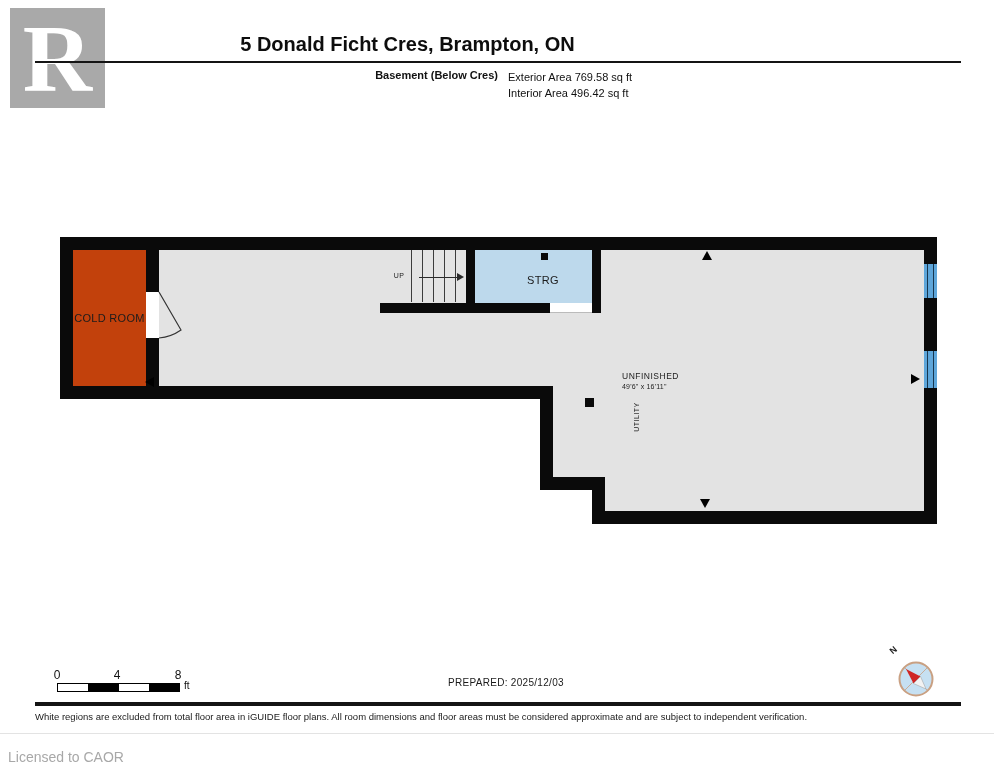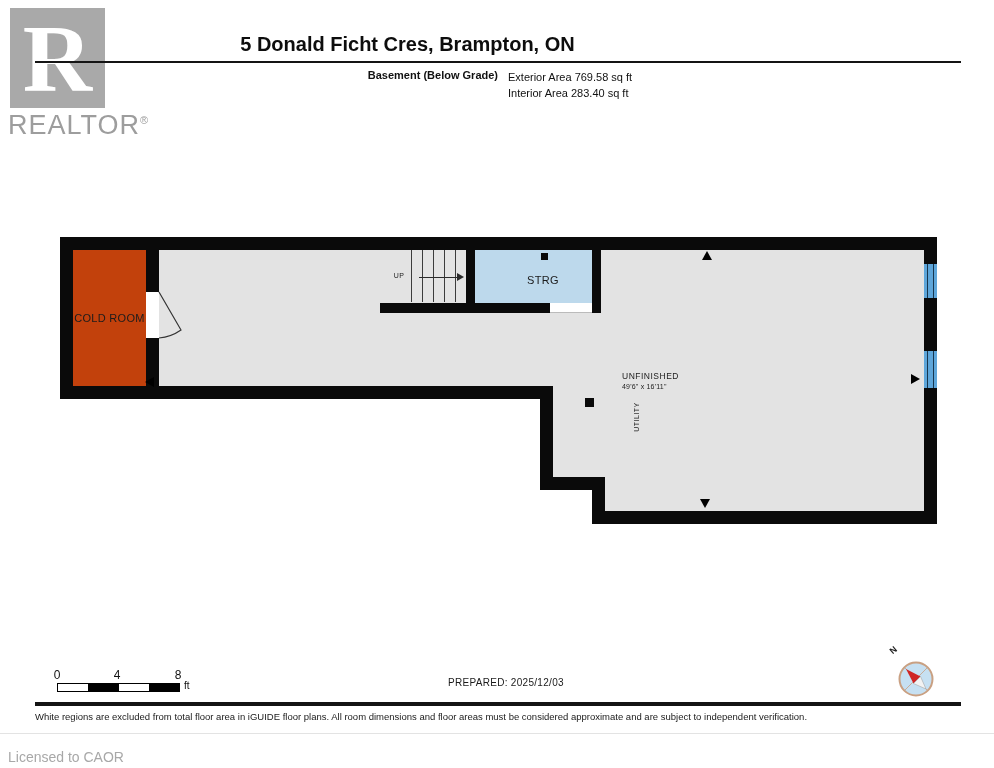--- a/index.html
+++ b/index.html
@@ -57,29 +57,28 @@
   .license{position:absolute;left:8px;top:749px;font-size:14px;color:#a8a8a8;}
 </style>
 </head>
 <body>
 
 <div class="page">
 
   <div class="logo-box">
     <span class="logo-r">R</span>
   </div>
-  <div class="brand-name"><span>REALTOR</span><sup>®</sup></div>
 
   <div class="title">5 Donald Ficht Cres, Brampton, ON</div>
   <div class="divider"></div>
 
-  <div class="floor-label">Basement (Below Grade)</div>
+  <div class="floor-label">Basement (Below Cres)</div>
   <div class="area-lines">
     <div>Exterior Area 769.58 sq ft</div>
-    <div>Interior Area 283.40 sq ft</div>
+    <div>Interior Area 496.42 sq ft</div>
   </div>
 
   <div class="gray" style="left:159px;top:250px;width:765px;height:136px;"></div>
   <div class="gray" style="left:553px;top:386px;width:371px;height:91px;"></div>
   <div class="gray" style="left:605px;top:477px;width:319px;height:34px;"></div>
 
   <div class="cold-room">
     <span class="room-label" style="position:static;">COLD ROOM</span>
   </div>
 

